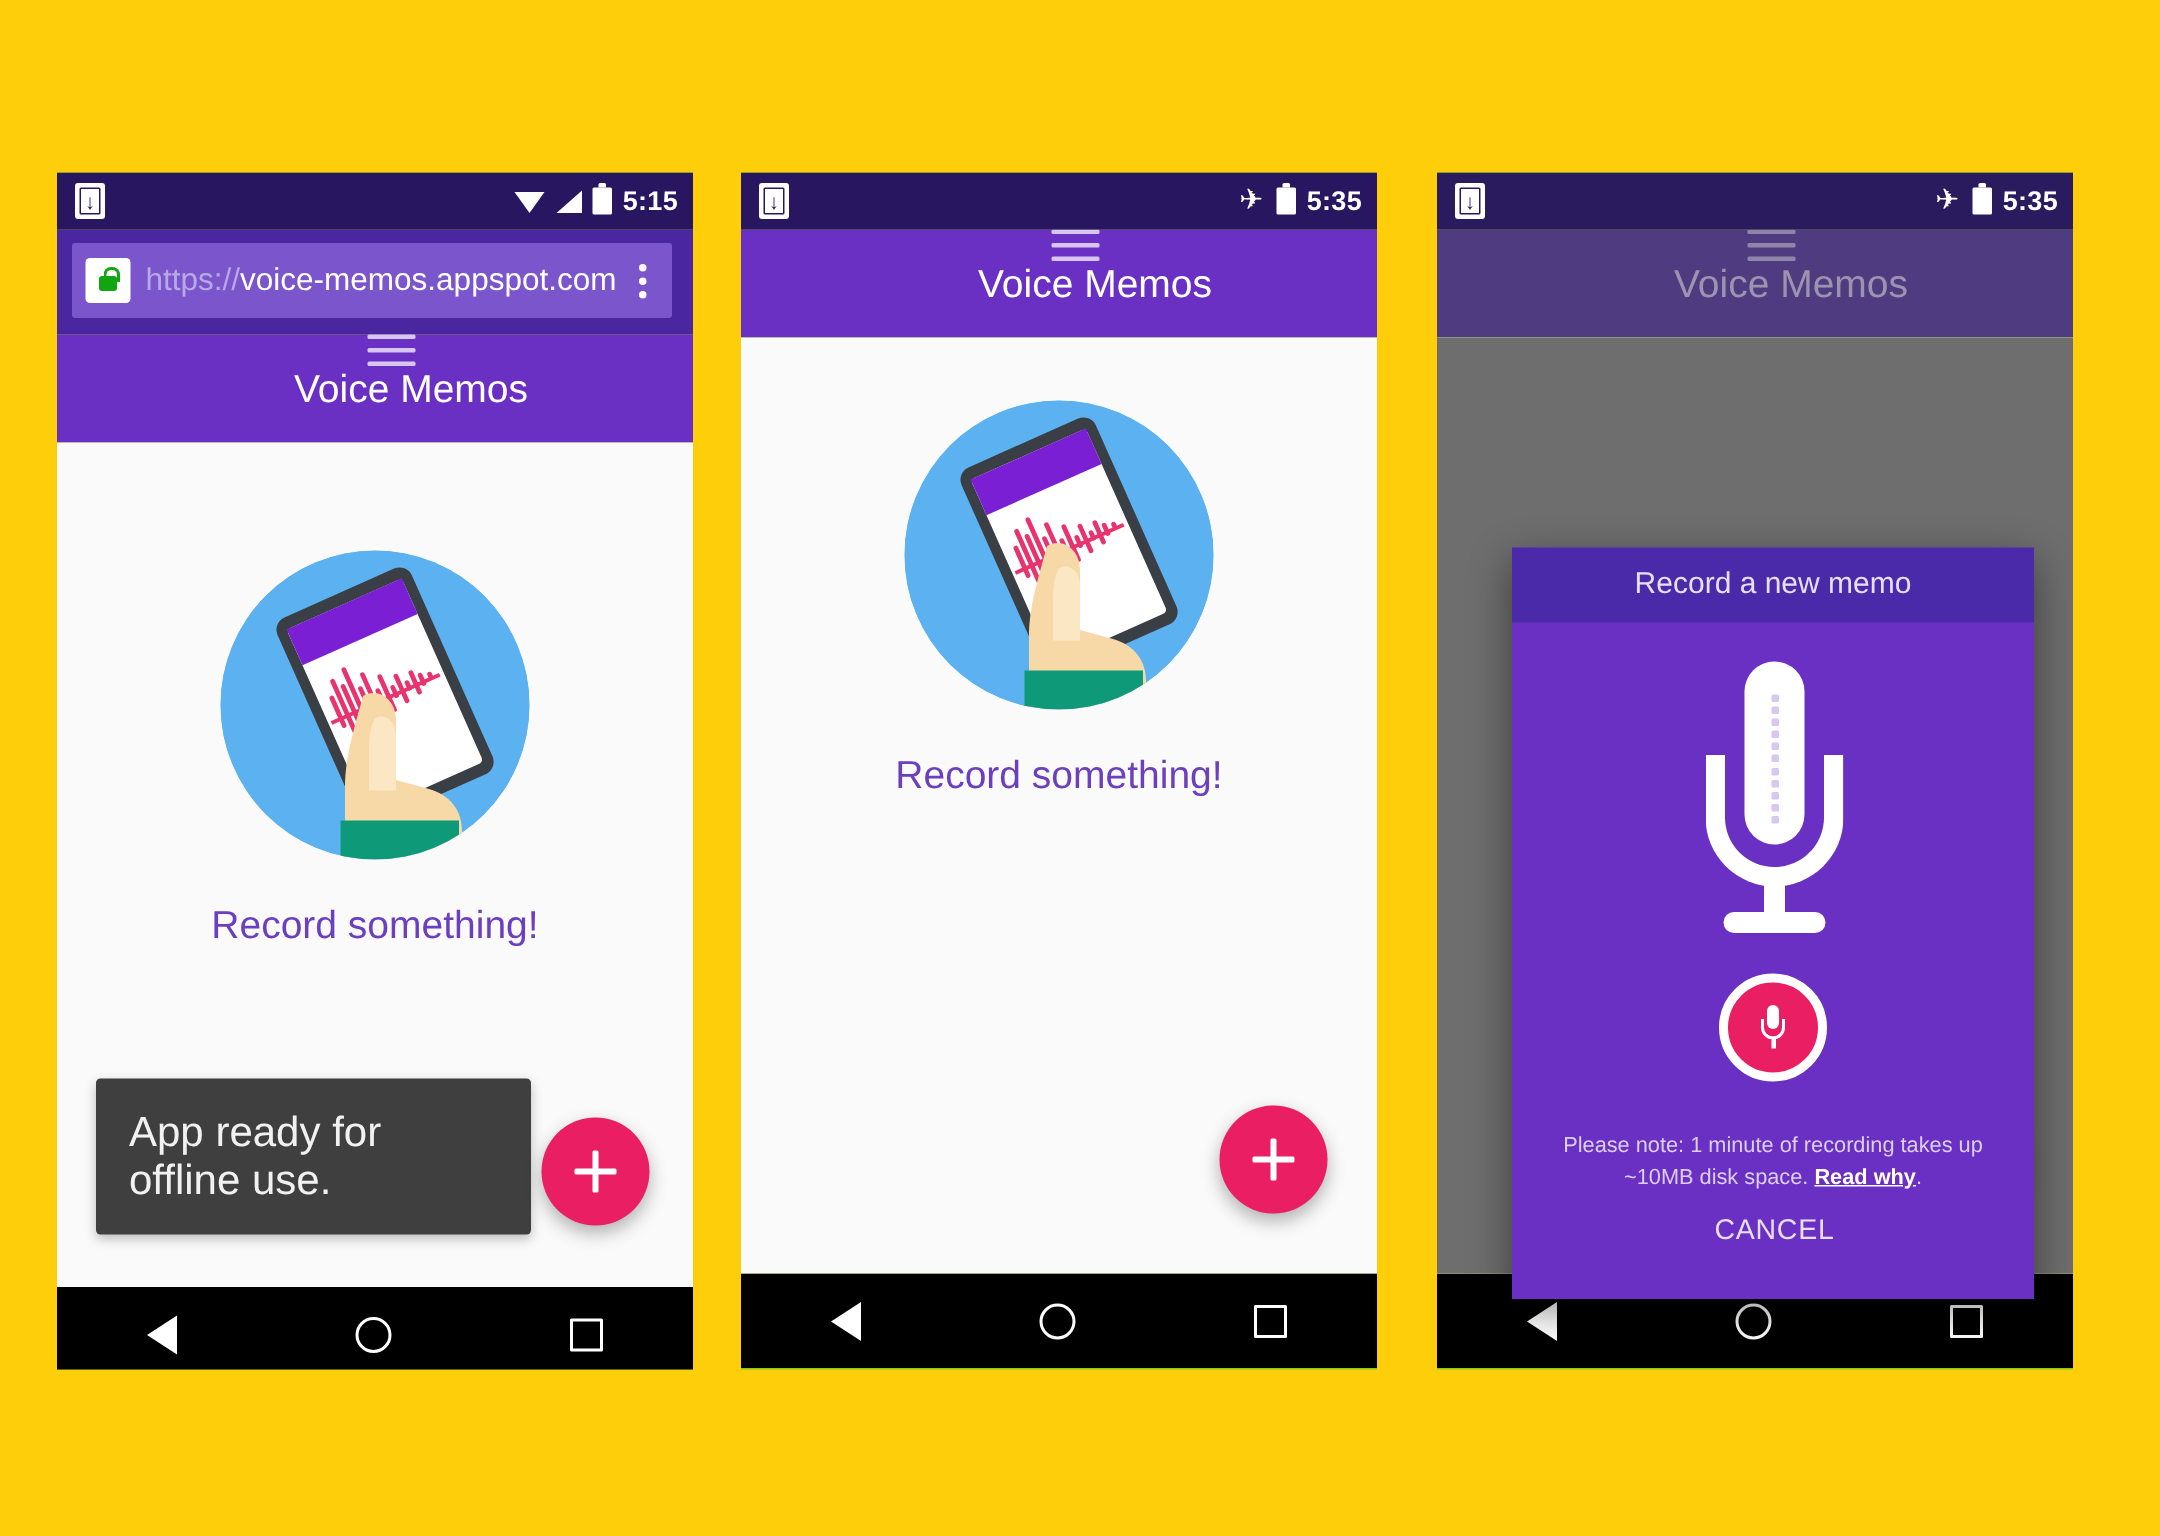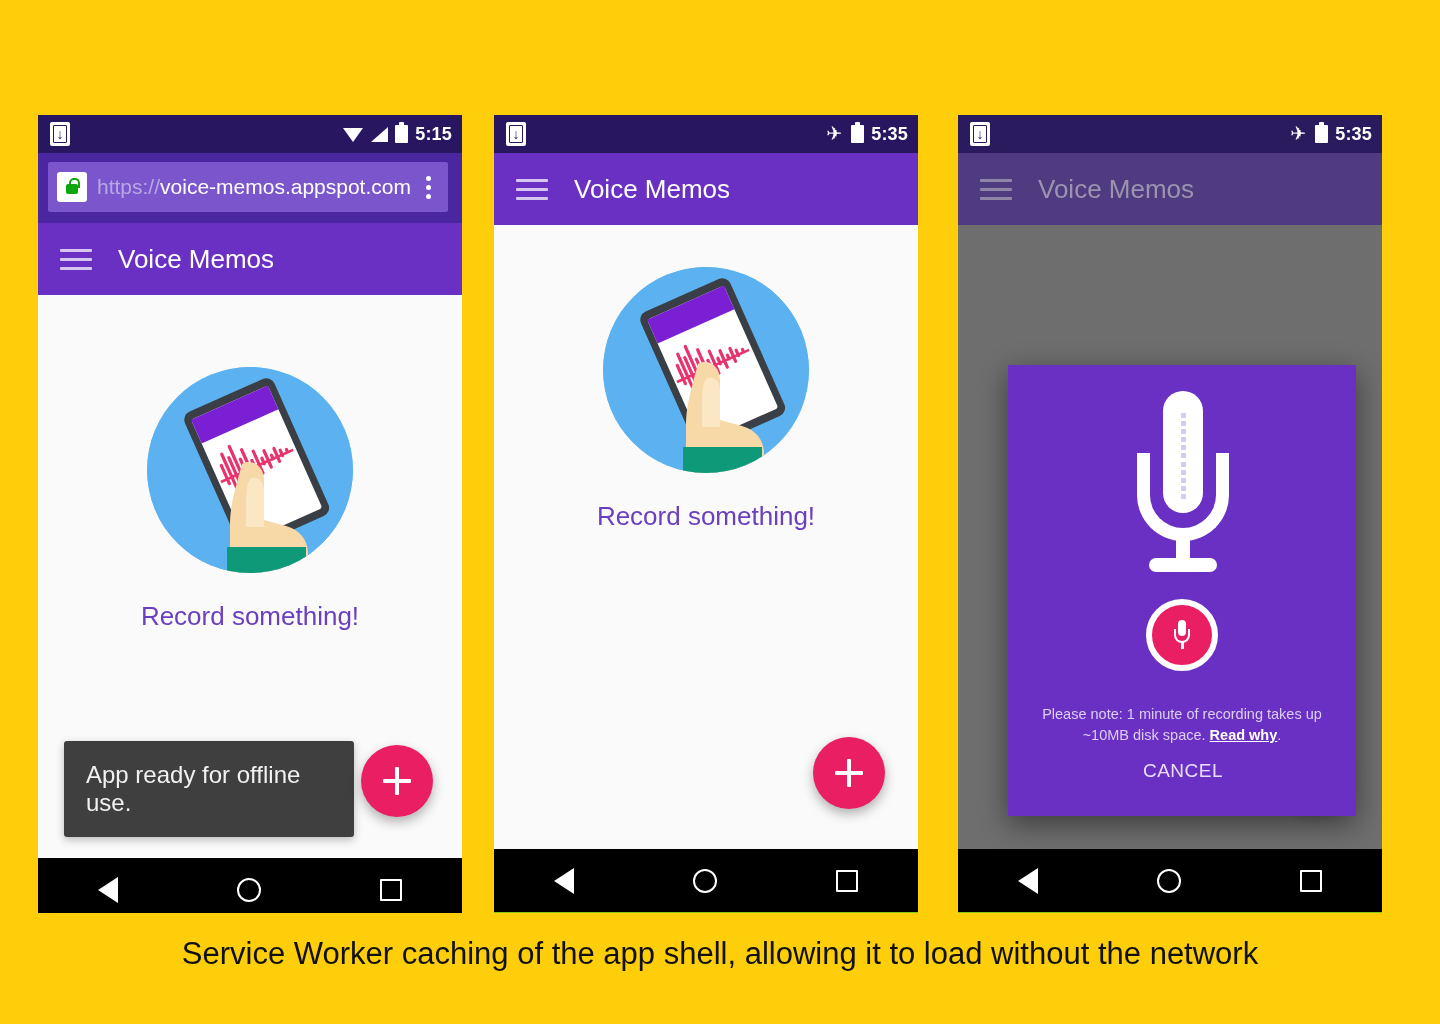--- a/index.html
+++ b/index.html
@@ -61,21 +61,21 @@
     content:""; position:absolute; left:11.5px; top:6px; width:7px; height:8px;
     border:2.5px solid #10A60F; border-bottom:none; border-radius:5px 5px 0 0;
   }
   .url { flex:1; margin-left:10px; font-size:21px; color:#D9CFF2; white-space:nowrap; overflow:hidden; }
   .url .scheme { color:#B9A8E6; }
   .url .host { color:#FFFFFF; }
   .kebab { width:28px; flex:0 0 auto; display:flex; flex-direction:column; align-items:center; gap:4px; }
   .kebab i { width:5px; height:5px; background:#fff; border-radius:50%; display:block; }
 
   
-  .appbar { height:72px; background:#6A30C3; display:flex; align-items:center; padding-left:22px; }
+  .appbar { height:72px; background:#6A30C3; display:flex; align-items:center; padding-left:22px;flex-direction:column; }
   .hamburger { width:32px; display:flex; flex-direction:column; gap:6px; flex:0 0 auto; }
   .hamburger span { display:block; height:3px; background:#D7C6F2; border-radius:1px; }
   .appbar-title { margin-left:26px; font-size:26px; color:#fff; }
 
   .phone3 .appbar { background:#4F3C80; }
   .phone3 .hamburger span { background:#8E85A8; }
   .phone3 .appbar-title { color:#9C93B0; }
   .body-area { position:relative; background:#FAFAFA; }
   #phone1 .body-area { height:563px; }
   #phone2 .body-area { height:624px; }
@@ -103,22 +103,22 @@
   }
   .fab .plus::before { left:0; top:12px; width:28px; height:4px; }
   .fab .plus::after { top:0; left:12px; height:28px; width:4px; }
   #phone1 .fab { right:29px; bottom:41px; }
   #phone2 .fab { right:33px; bottom:40px; }
   #phone3 .fab { right:33px; bottom:40px; background:#8E0B37; }
   #phone3 .fab .plus::before, #phone3 .fab .plus::after { background:#C0A8B2; }
 
   
   .toast {
-    position:absolute; left:26px; bottom:21px; background:#3F3F3F;
-    border-radius:3px; padding:20px 22px; color:#F1F1F1; font-size:24px;
+    position:absolute; left:26px; bottom:35px; background:#3F3F3F;
+    border-radius:3px; padding:20px 22px; color:#F1F1F1; font-size:28px;
     box-shadow:0 3px 8px rgba(0,0,0,0.25); max-width:290px;
   }
 
   
   .navbar { height:63px; background:#000; display:flex; align-items:center; justify-content:space-around; }
   .nav-back { width:0; height:0; border-top:13px solid transparent; border-bottom:13px solid transparent; border-right:20px solid #fff; }
   .nav-home { width:24px; height:24px; border:2.5px solid #fff; border-radius:50%; }
   .nav-rec { width:22px; height:22px; border:2.5px solid #fff; border-radius:1px; }
 
   
@@ -352,20 +352,21 @@
     </div>
 
     <div class="body-area">
       <div class="scrim"></div>
 
       <div class="fab">
         <span class="plus"></span>
       </div>
 
       <div class="dialog">
+        <div class="dialog-header">Record a new memo</div>
         <div class="dialog-body">
 
           <div class="mic-big">
             <div class="mic-capsule"></div>
             <div class="mic-dots">
               <i></i>
                 <i></i>
                 <i></i>
                 <i></i>
                 <i></i>
@@ -398,14 +399,13 @@
       </div>
     </div>
 
     <div class="navbar">
       <div class="nav-back"></div>
       <div class="nav-home"></div>
       <div class="nav-rec"></div>
     </div>
   </div>
 
-  <div class="caption">Service Worker caching of the app shell, allowing it to load without the network</div>
 </div>
 
 </body></html>

